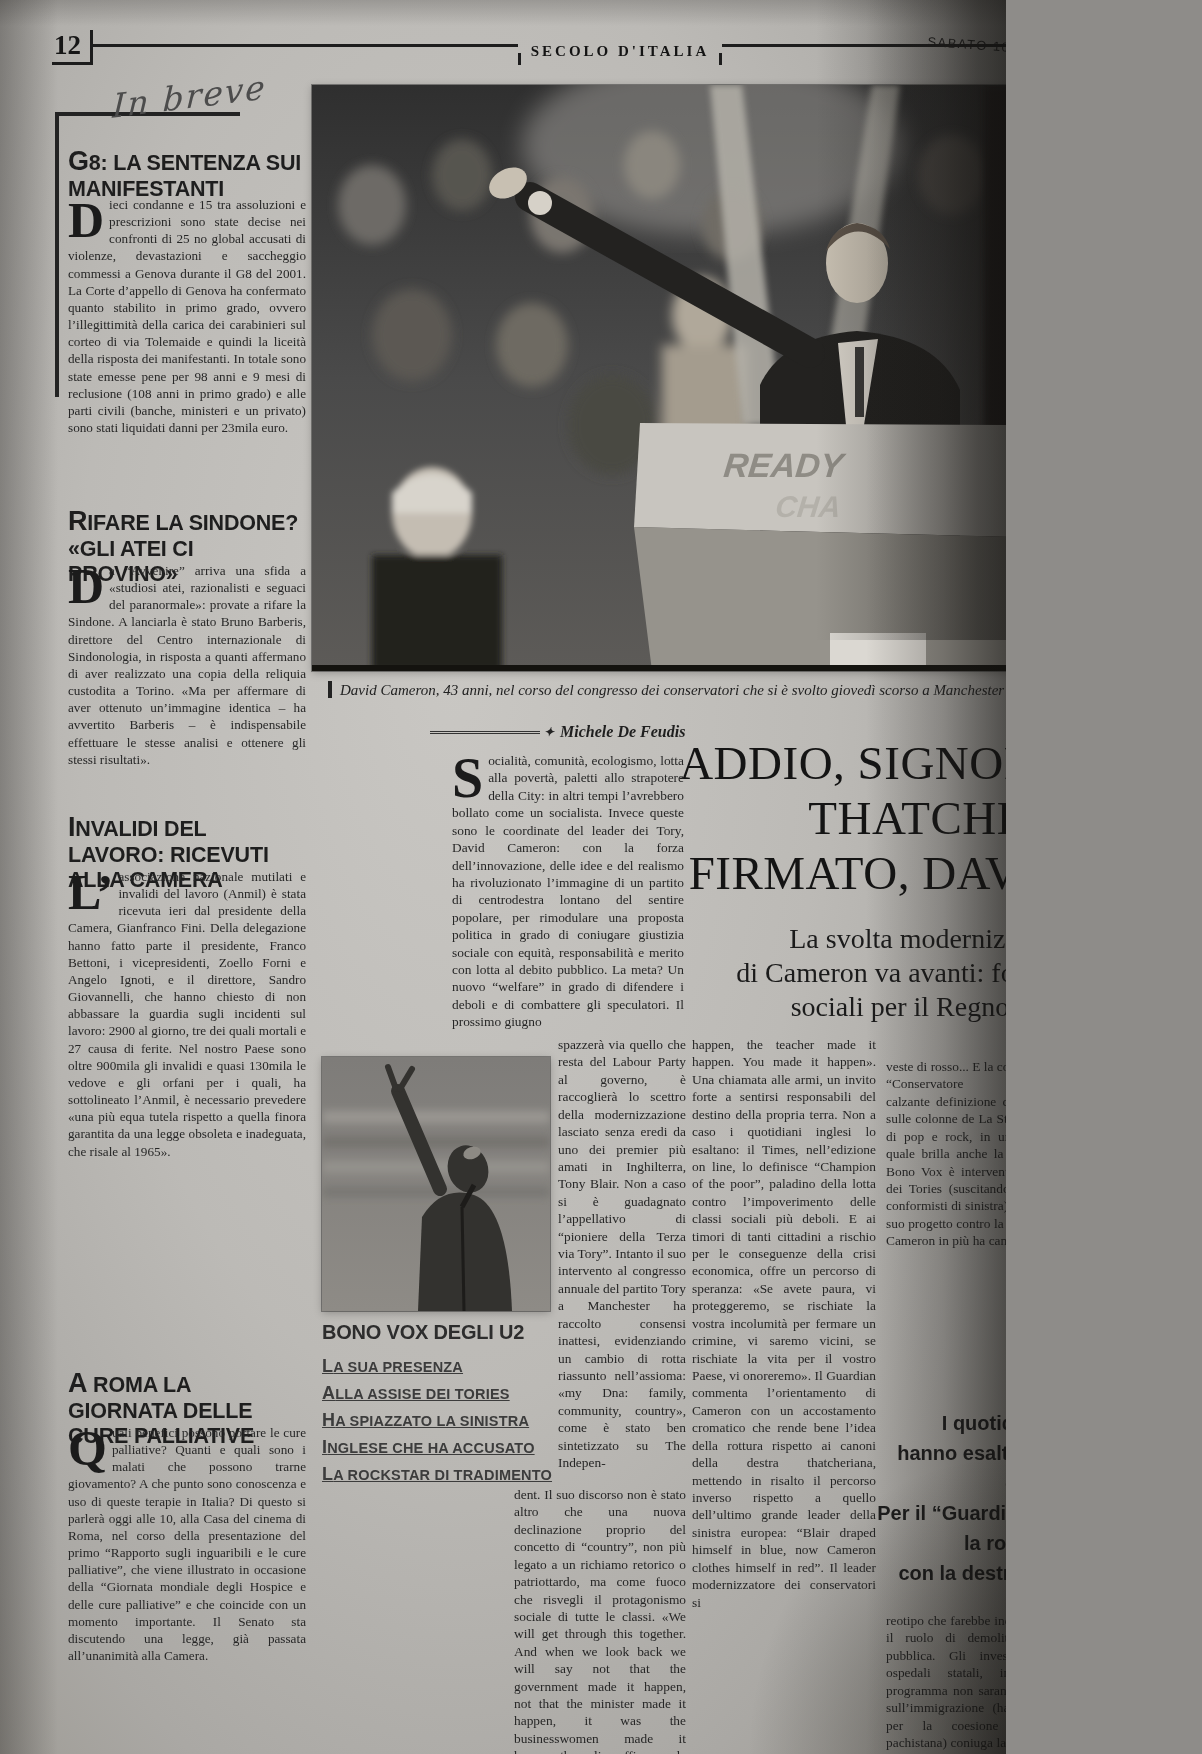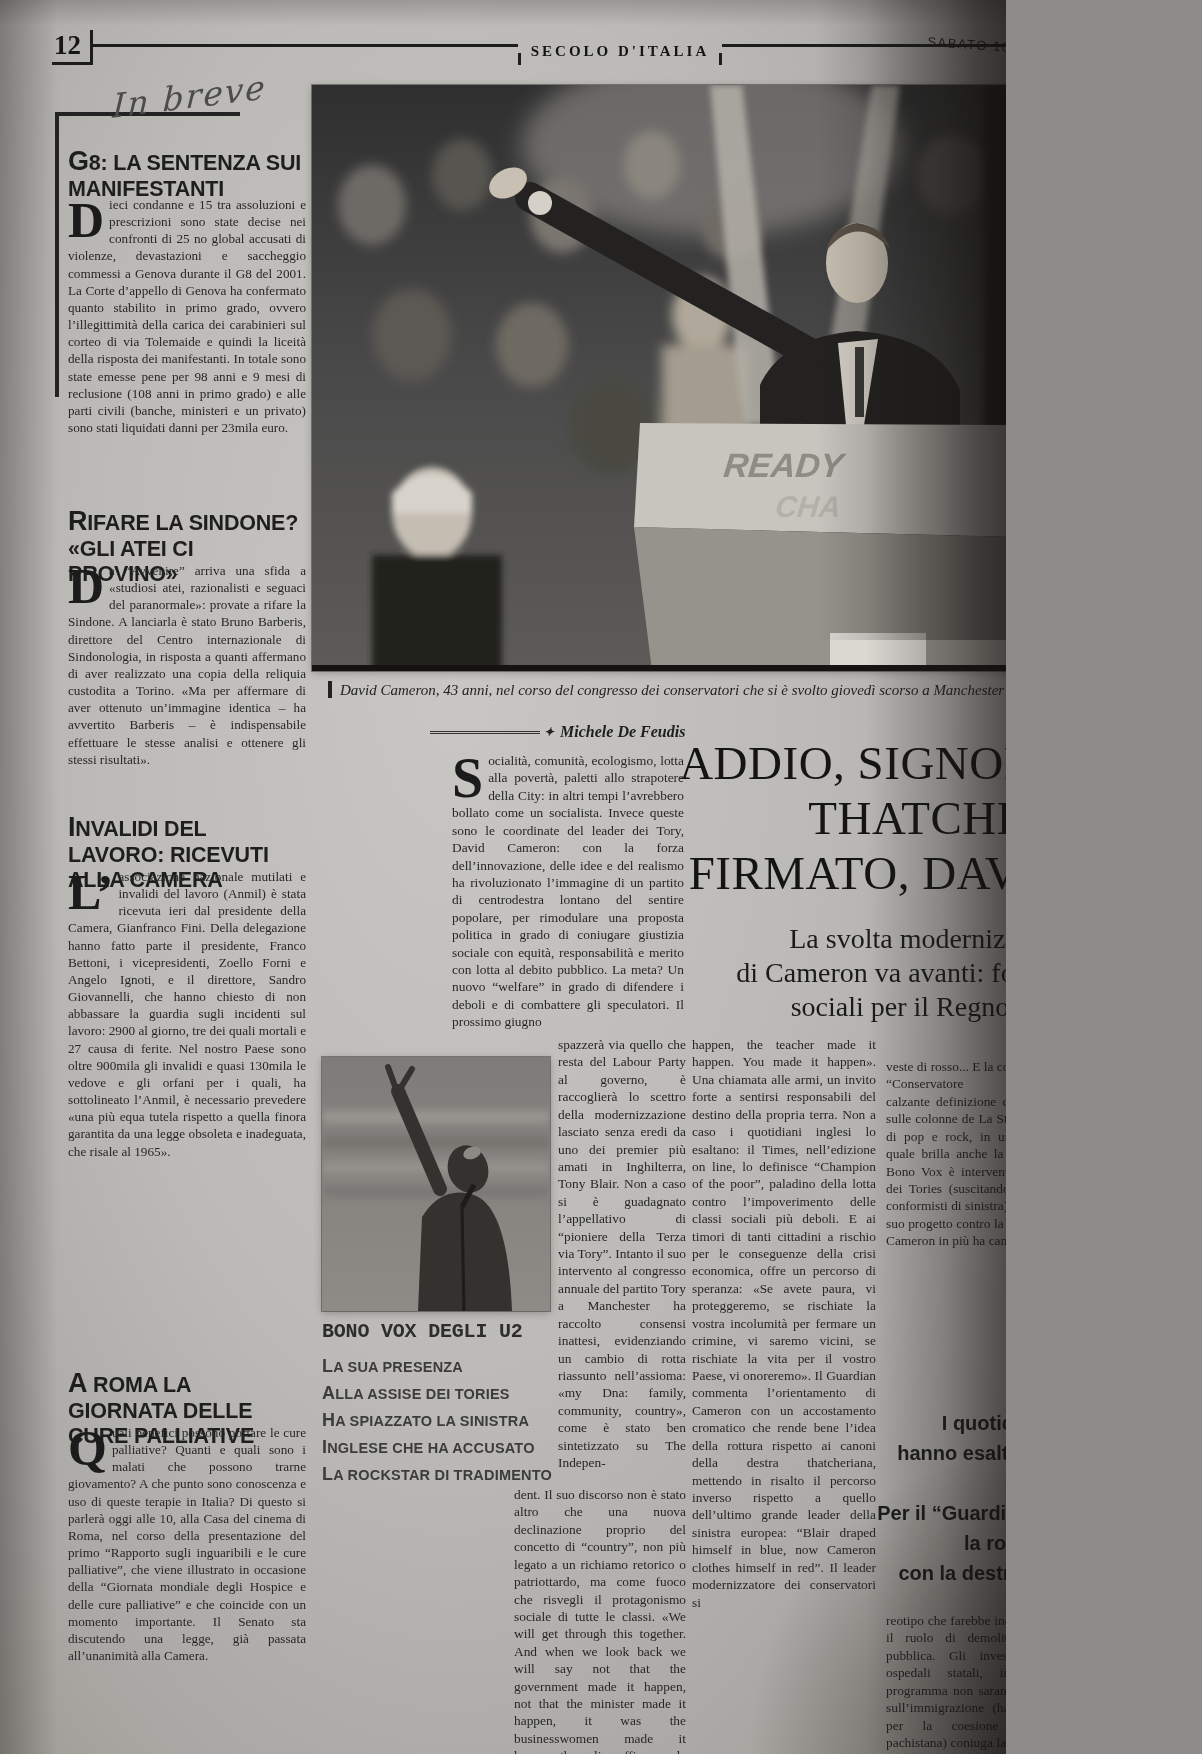--- a/index.html
+++ b/index.html
@@ -34,21 +34,21 @@
   .caption .bar{width:4px;height:17px;background:#222;margin:0 8px 0 0;flex:none;}
   
   .byline{display:flex;align-items:center;font:bold italic 16px/1 "Liberation Serif",serif;color:#1f1f1f;}
   .byline .rule{width:110px;border-top:3px double #333;margin-right:4px;}
   .byline .marker{font-size:12px;margin-right:6px;color:#222;}
   .headline{font:400 47px/1.17 "Liberation Serif",serif;color:#141414;text-align:right;letter-spacing:0.5px;}
   .subhead{font:400 28px/1.22 "Liberation Serif",serif;color:#1b1b1b;text-align:right;}
   .acol{font:13.4px/1.3 "Liberation Serif",serif;text-align:justify;color:#262626;overflow:hidden;}
   
   .bono-title{font:bold 20px/1.2 "Liberation Sans",sans-serif;color:#2d2d2d;letter-spacing:-0.2px;}
-  .bono-line{font:bold 14.5px/1.0 "Liberation Sans",sans-serif;color:#3c3c3c;letter-spacing:0.2px;margin-top:9px;}
+  .bono-line{font:bold 14.5px/1.0 "Liberation Sans",sans-serif;color:#3c3c3c;letter-spacing:0.2px;margin-top:9px;text-decoration:underline;}
   .bono-line::first-letter{font-size:18px;}
   
   .pq{font:bold 20px/1.5 "Liberation Sans",sans-serif;color:#1c1c1c;text-align:right;}
   
   .shadow-left{left:0;top:0;width:58px;height:100%;
     background:linear-gradient(to right, rgba(25,23,21,.33), rgba(25,23,21,0));}
   .shadow-right{right:0;top:0;width:140px;height:100%;
     background:linear-gradient(to right, rgba(25,23,21,0), rgba(28,26,24,.28) 55%, rgba(18,17,15,.6) 100%);}
   .shadow-tr{right:0;top:0;width:190px;height:640px;
     background:linear-gradient(to right, rgba(20,19,17,0), rgba(20,19,17,.45) 85%);}
@@ -227,21 +227,21 @@
         <line x1="74" y1="32" x2="66" y2="10" stroke="#33322f" stroke-width="6" stroke-linecap="round"></line>
         <line x1="78" y1="32" x2="90" y2="12" stroke="#33322f" stroke-width="6" stroke-linecap="round"></line>
         <ellipse cx="146" cy="112" rx="20" ry="24" transform="rotate(-18 146 112)"></ellipse>
         <path d="M96,254 L100,160 Q120,128 152,138 Q186,150 190,254 Z"></path>
       </g>
       <line x1="152" y1="128" x2="140" y2="150" stroke="#1d1c1a" stroke-width="5"></line>
       <line x1="140" y1="150" x2="142" y2="254" stroke="#1d1c1a" stroke-width="3"></line>
       <ellipse cx="150" cy="96" rx="9" ry="6" fill="#8d8a84" transform="rotate(-18 150 96)"></ellipse>
     </svg>
   </div>
-  <div class="abs bono-title" style="left:322px;top:1320px;width:230px;font-family:Liberation Mono, monospace;">BONO VOX DEGLI U2</div>
+  <div class="abs bono-title" style="left:322px;top:1320px;width:230px;">BONO VOX DEGLI U2</div>
   <div class="abs" style="left:322px;top:1348px;width:235px;">
     <div class="bono-line">LA SUA PRESENZA</div>
     <div class="bono-line">ALLA ASSISE DEI TORIES</div>
     <div class="bono-line">HA SPIAZZATO LA SINISTRA</div>
     <div class="bono-line">INGLESE CHE HA ACCUSATO</div>
     <div class="bono-line">LA ROCKSTAR DI TRADIMENTO</div>
   </div>
 
   <div class="abs pq" style="left:856px;top:1408px;width:288px;">
     <div>I quotidiani britannici</div>

